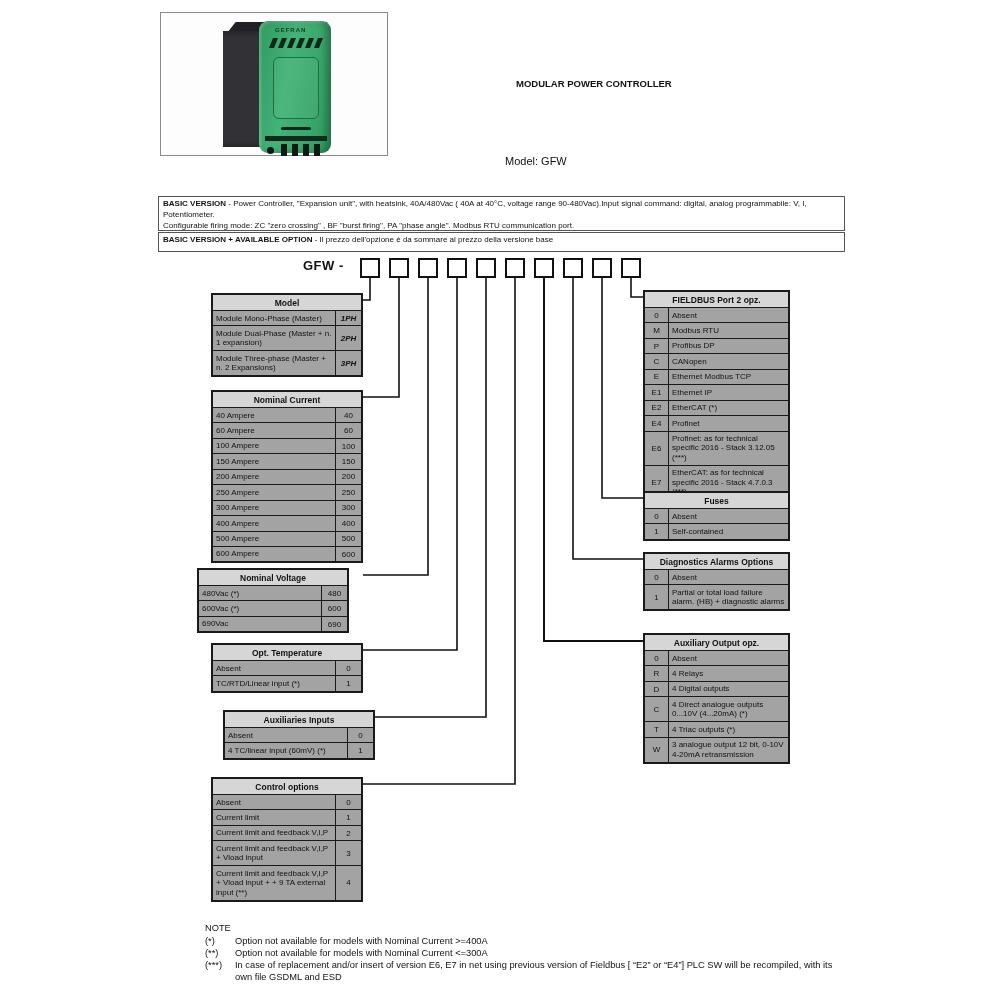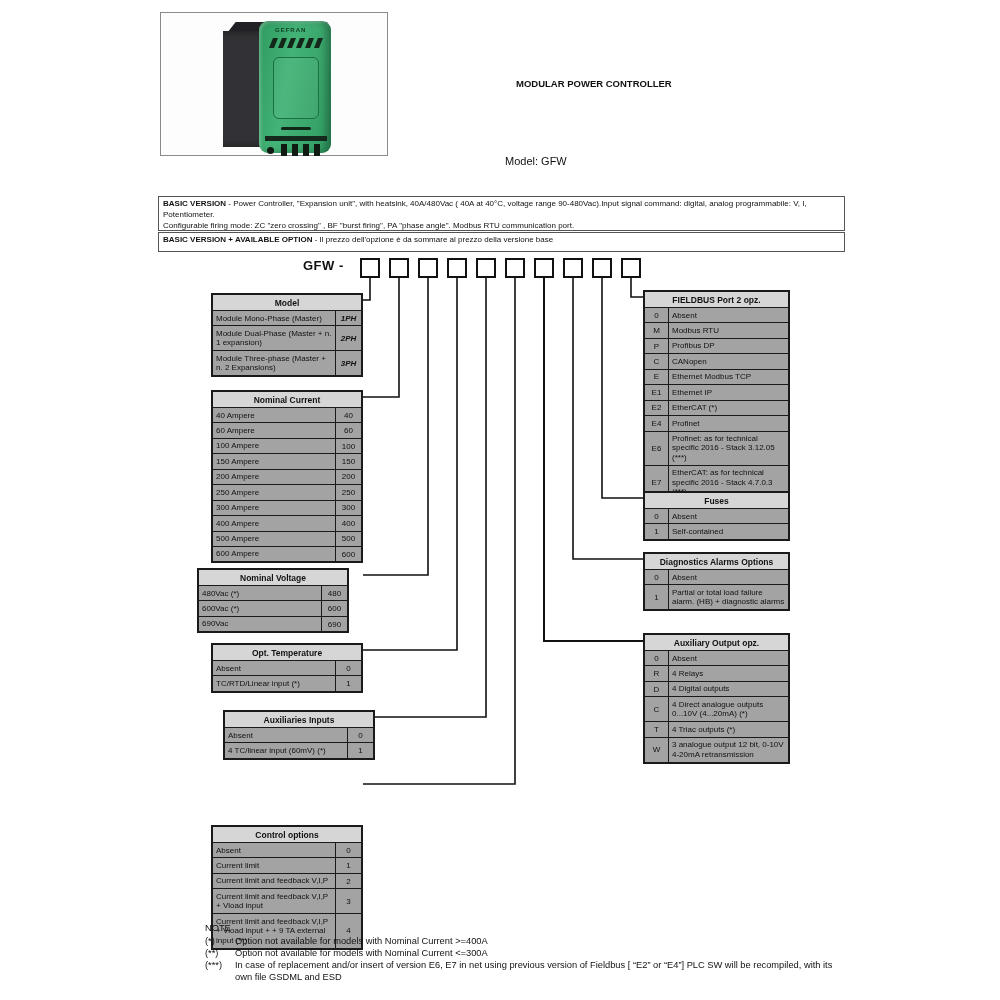--- a/index.html
+++ b/index.html
@@ -58,21 +58,21 @@
   .tbl .cc { width:26px; display:flex; align-items:center; justify-content:center; padding:1px; }
   .tbl.code-right .cc { border-left:1px solid #1a1a1a; }
   .tbl.code-left  .cc { border-right:1px solid #1a1a1a; width:24px; }
   .tbl.code-bold  .cc { font-weight:bold;font-style:italic; }
 
   #tbl-model             { left:211px; top:293px; width:152px; }
   #tbl-nominal-current   { left:211px; top:390px; width:152px; }
   #tbl-nominal-voltage   { left:197px; top:568px; width:152px; }
   #tbl-opt-temperature   { left:211px; top:643px; width:152px; }
   #tbl-auxiliaries-inputs{ left:211px; top:710px; width:152px;margin-left:12px; }
-  #tbl-control-options   { left:211px; top:777px; width:152px;margin-top:48px; }
+  #tbl-control-options   { left:211px; top:777px; width:152px; }
   #tbl-fieldbus          { left:643px; top:290px; width:147px; }
   #tbl-fuses             { left:643px; top:491px; width:147px; }
   #tbl-diagnostics       { left:643px; top:552px; width:147px; }
   #tbl-auxiliary-output  { left:643px; top:633px; width:147px; }
 
   
   .notes { position:absolute; left:205px; top:922px; width:640px; font-size:9.3px; line-height:1.3; }
   .notes .nt { margin-bottom:1px; }
   .note-item { display:flex; }
   .note-item .mk { width:30px; flex:0 0 30px; }

